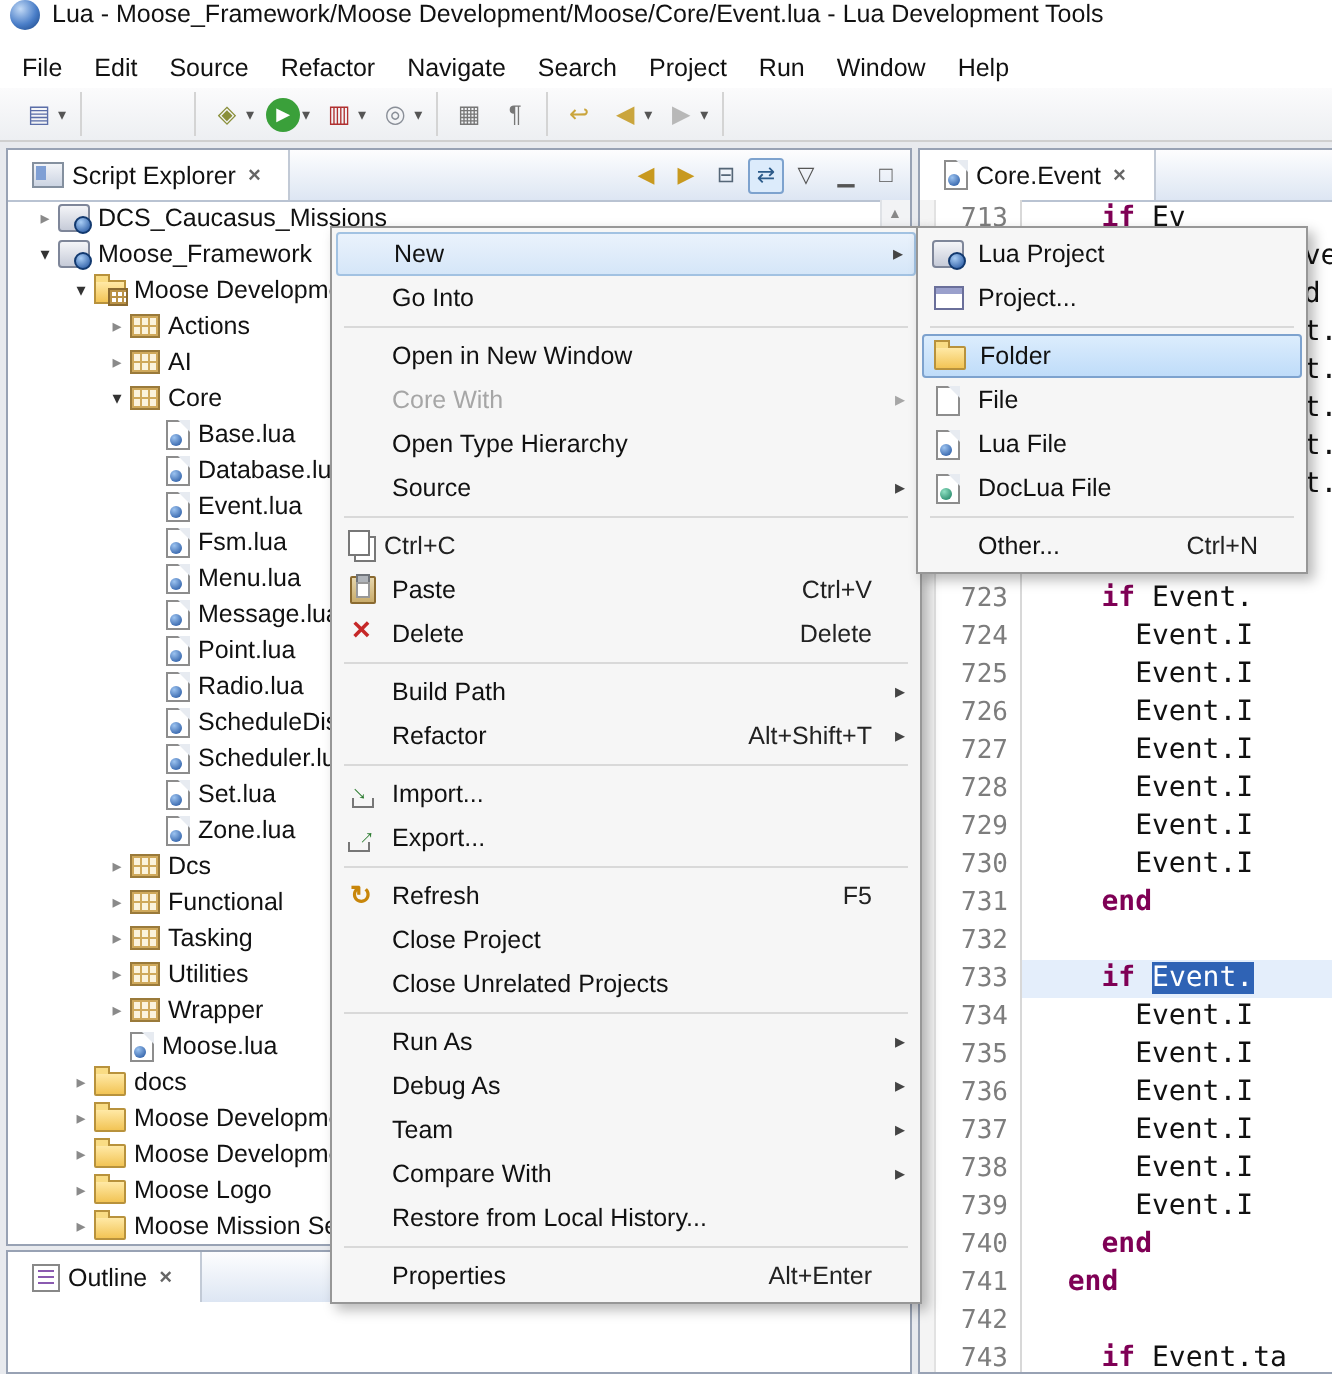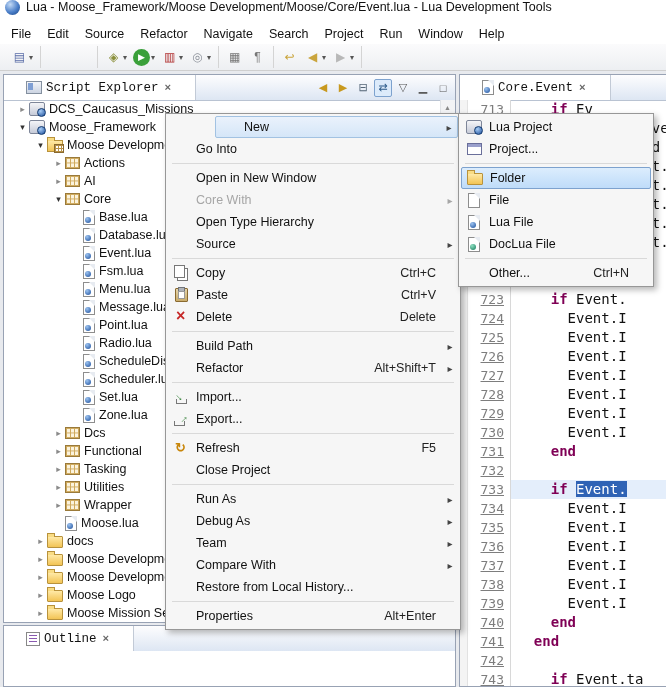--- a/index.html
+++ b/index.html
@@ -23,22 +23,22 @@
   .tb-glyph{width:17px;height:17px;display:flex;align-items:center;justify-content:center;font-size:12px;}
   .tb-dd{font-size:8px;color:#555;margin-left:1px;}
 
   
   .panel{position:absolute;background:#fff;border:1px solid #98a2b4;box-sizing:border-box;}
   #left-panel{left:3px;top:74px;width:453px;height:549px;}
   #outline-panel{left:3px;top:625px;width:453px;height:62px;}
   #right-panel{left:459px;top:74px;width:207px;height:613px;border-right:none;}
   .panel-header{height:25px;background:linear-gradient(#fdfdfe,#dde6f3);border-bottom:1px solid #b9c3d2;
                 display:flex;align-items:center;}
-  .tab{display:flex;align-items:center;gap:4px;padding:0 22px;height:25px;background:#fff;
-       border-right:1px solid #c2cad6;box-sizing:border-box;font-family:Liberation Mono, monospace;}
+  .tab{display:flex;align-items:center;gap:4px;padding:0 12px;height:25px;background:#fff;
+       border-right:1px solid #c2cad6;box-sizing:border-box;}
   .tab-close{color:#666;font-size:11px;font-weight:bold;padding:0 2px;}
   .ph-spacer{flex:1;}
   .ph-icons{display:flex;align-items:center;gap:2px;padding-right:3px;}
   .ph-btn{width:18px;height:18px;display:flex;align-items:center;justify-content:center;
           font-size:11px;border:1px solid transparent;box-sizing:border-box;}
   .ph-btn.pressed{background:#dcebfb;border:1px solid #7da2ce;border-radius:2px;}
 
   
   .tree{position:absolute;left:0;top:25px;right:14px;bottom:0;overflow:hidden;}
   .tree-row{height:18px;display:flex;align-items:center;white-space:nowrap;box-sizing:border-box;}
@@ -48,37 +48,37 @@
   .tree-scroll{position:absolute;top:25px;right:0;bottom:0;width:14px;background:#f2f3f5;border-left:1px solid #dfe2e6;}
   .sb-arrow{position:absolute;left:0;width:13px;height:13px;text-align:center;font-size:7px;color:#888;line-height:13px;}
   .sb-thumb{position:absolute;left:1px;right:1px;top:16px;height:92px;background:#d6d9de;border:1px solid #b9bec6;box-sizing:border-box;}
 
   
   .ed-body{position:absolute;left:0;top:25px;right:0;bottom:0;overflow:hidden;}
   .ed-annot{position:absolute;left:0;top:0;bottom:0;width:7px;background:#f4f4f4;border-right:1px solid #e2e2e2;}
   .ed-lines{position:absolute;left:8px;top:0;right:0;bottom:0;font-family:"DejaVu Sans Mono",monospace;font-size:14px;}
   .cl{height:19px;line-height:19px;display:flex;white-space:pre;}
   .ln{width:36px;flex:none;text-align:right;padding-right:6px;color:#7d7d7d;border-right:1px solid #d8d8d8;
-      background:#fff;font-size:13px;box-sizing:content-box;text-decoration:underline;}
+      background:#fff;font-size:13px;box-sizing:content-box;}
   .ct{flex:1;padding-left:6px;min-width:0;}
   .cl.hl .ct{background:#e4eefb;}
   .kw{color:#7f0055;font-weight:bold;}
   .sel{background:#2f63b5;color:#fff;}
 
   
   .popup{position:absolute;background:#f6f6f6;border:1px solid #979797;padding:2px;
          box-shadow:3px 3px 6px rgba(0,0,0,.28);box-sizing:border-box;}
   #context-menu{left:165px;top:113px;width:296px;z-index:40;}
   #new-submenu{left:458px;top:113px;width:196px;z-index:41;}
   .mi{height:22px;display:flex;align-items:center;padding:0 2px;box-sizing:border-box;}
   .mi-icocell{width:22px;height:18px;display:flex;align-items:center;justify-content:center;flex:none;}
   .mi-label{flex:1;padding-left:4px;white-space:nowrap;}
   .mi-short{padding-right:8px;color:#222;white-space:nowrap;}
   .mi-arrow{width:12px;color:#444;font-size:10px;text-align:center;flex:none;}
-  .mi.hover{background:linear-gradient(#eaf2fc,#d5e6f8);border:1px solid #a2c2e2;border-radius:2px;margin-left:47px;}
+  .mi.hover{background:linear-gradient(#eaf2fc,#d5e6f8);border:1px solid #a2c2e2;border-radius:2px;}
   .mi.selected{background:linear-gradient(#dcedfd,#bfdcf9);border:1px solid #7da2ce;border-radius:2px;}
   .mi.disabled .mi-label,.mi.disabled .mi-arrow{color:#a6a6a6;}
   .menu-sep{height:1px;background:#d9d9d9;margin:3px 4px;}
 
   
   .ic{display:inline-block;position:relative;vertical-align:middle;flex:none;}
   .ic-folder{width:14px;height:10px;background:linear-gradient(#ffe9a6,#f2c455);border:1px solid #b8923c;border-radius:1px;margin-top:2px;}
   .ic-folder::before{content:"";position:absolute;top:-4px;left:-1px;width:6px;height:3px;background:#f9dc84;border:1px solid #b8923c;border-bottom:none;}
   .ic-srcfolder{width:14px;height:10px;background:linear-gradient(#ffe9a6,#f2c455);border:1px solid #b8923c;margin-top:2px;}
   .ic-srcfolder::before{content:"";position:absolute;top:-4px;left:-1px;width:6px;height:3px;background:#f9dc84;border:1px solid #b8923c;border-bottom:none;}
@@ -451,21 +451,20 @@
     <div class="mi">
       <span class="mi-icocell"></span>
       <span class="mi-label">Source</span>
       <span class="mi-arrow">▸</span>
     </div>
     <div class="menu-sep"></div>
     <div class="mi">
       <span class="mi-icocell">
         <span class="ic ic-copy"></span>
       </span>
-      <span class="mi-label">Copy</span>
       <span class="mi-short">Ctrl+C</span>
       <span class="mi-arrow"></span>
     </div>
     <div class="mi">
       <span class="mi-icocell">
         <span class="ic ic-paste"></span>
       </span>
       <span class="mi-label">Paste</span>
       <span class="mi-short">Ctrl+V</span>
       <span class="mi-arrow"></span>
@@ -512,20 +511,25 @@
       </span>
       <span class="mi-label">Refresh</span>
       <span class="mi-short">F5</span>
       <span class="mi-arrow"></span>
     </div>
     <div class="mi">
       <span class="mi-icocell"></span>
       <span class="mi-label">Close Project</span>
       <span class="mi-arrow"></span>
     </div>
+    <div class="mi">
+      <span class="mi-icocell"></span>
+      <span class="mi-label">Close Unrelated Projects</span>
+      <span class="mi-arrow"></span>
+    </div>
     <div class="menu-sep"></div>
     <div class="mi">
       <span class="mi-icocell"></span>
       <span class="mi-label">Run As</span>
       <span class="mi-arrow">▸</span>
     </div>
     <div class="mi">
       <span class="mi-icocell"></span>
       <span class="mi-label">Debug As</span>
       <span class="mi-arrow">▸</span>

